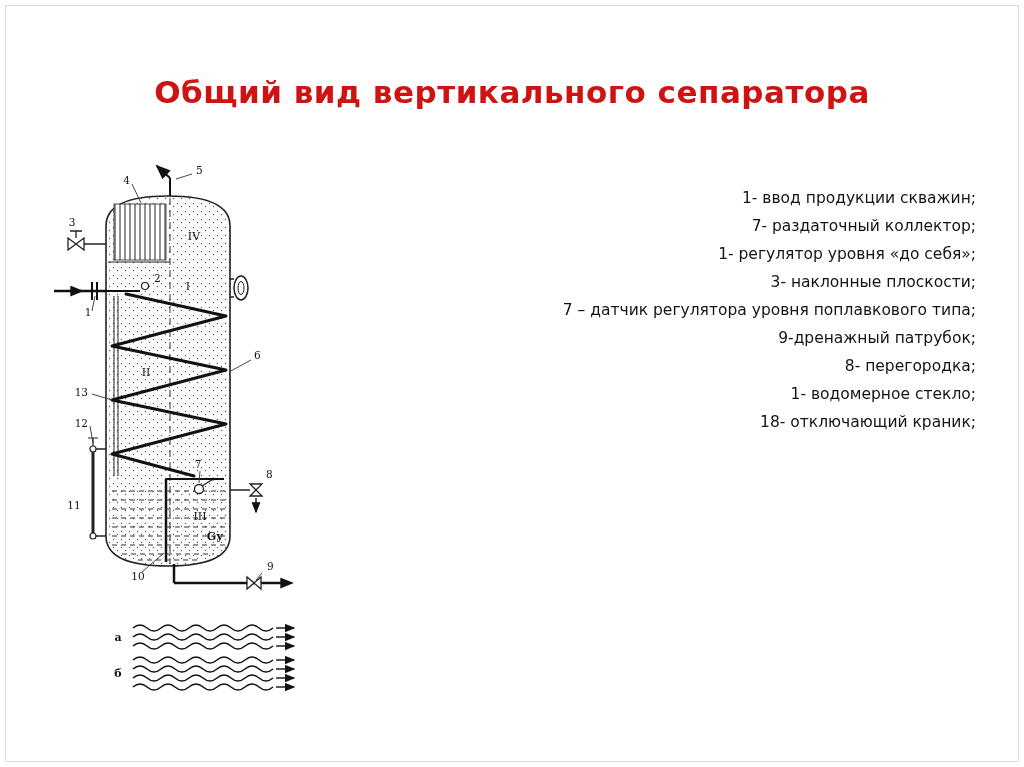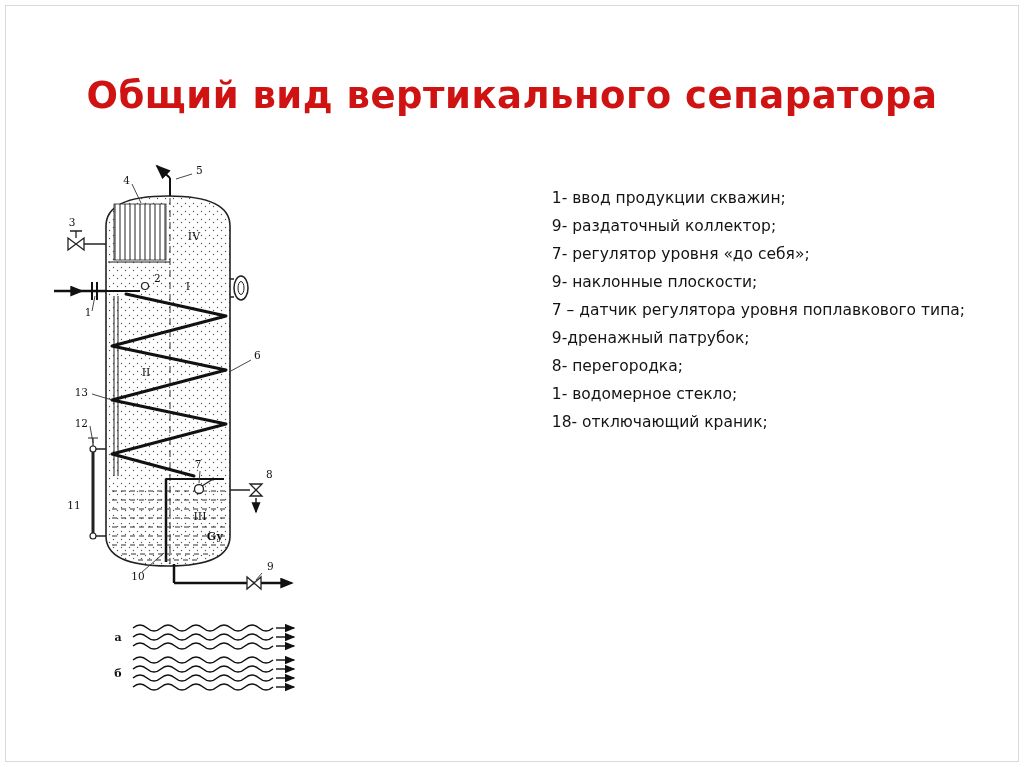--- a/index.html
+++ b/index.html
@@ -1,41 +1,41 @@
 <!DOCTYPE html>
 <html><head>
 <meta charset="utf-8">
 <style>
   * { margin:0; padding:0; box-sizing:border-box; }
   html,body { width:1024px; height:767px; background:#ffffff; overflow:hidden;
               font-family:"DejaVu Sans", sans-serif; position:relative; }
   .frame { position:absolute; inset:5px; border:1px solid #d9d9d9; pointer-events:none; }
   .title { position:absolute; top:74px; left:0; right:0; text-align:center;
-           font-size:37px; font-weight:bold; color:#cf1313; letter-spacing:0.5px; }
-  .legend { position:absolute; top:184px; right:59px; text-align:left; color:#141414; }
+           font-size:31px; font-weight:bold; color:#cf1313; letter-spacing:0.5px; }
+  .legend { position:absolute; top:184px; right:48px; text-align:right; color:#141414; }
   .legend-line { font-size:15.5px; line-height:28px; white-space:nowrap; }
   .diagram-wrap { position:absolute; left:48px; top:146px; width:340px; height:560px; }
   svg { display:block; }
   text { fill:#111; }
   .num  { font-family:"DejaVu Serif", serif; font-size:10.5px; }
   .zone { font-family:"DejaVu Serif", serif; font-size:11px; }
   .zone-b { font-weight:bold; }
 </style>
 </head>
 <body>
 
 <div class="frame"></div>
 
 <h1 class="title">Общий вид вертикального сепаратора</h1>
 
 <div class="legend">
   <div class="legend-line">1- ввод продукции скважин;</div>
-  <div class="legend-line">9- раздаточный коллектор;</div>
-  <div class="legend-line">7- регулятор уровня «до себя»;</div>
-  <div class="legend-line">9- наклонные плоскости;</div>
+  <div class="legend-line">7- раздаточный коллектор;</div>
+  <div class="legend-line">1- регулятор уровня «до себя»;</div>
+  <div class="legend-line">3- наклонные плоскости;</div>
   <div class="legend-line">7 – датчик регулятора уровня поплавкового типа;</div>
   <div class="legend-line">9-дренажный патрубок;</div>
   <div class="legend-line">8- перегородка;</div>
   <div class="legend-line">1- водомерное стекло;</div>
   <div class="legend-line">18- отключающий краник;</div>
 </div>
 
 <div class="diagram-wrap">
 <svg width="340" height="560" viewBox="0 0 340 560">
   <defs>

